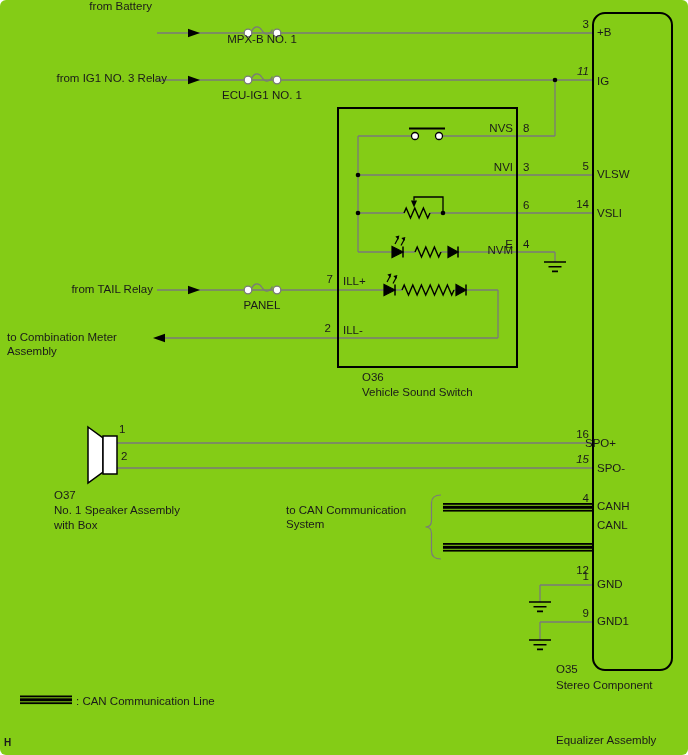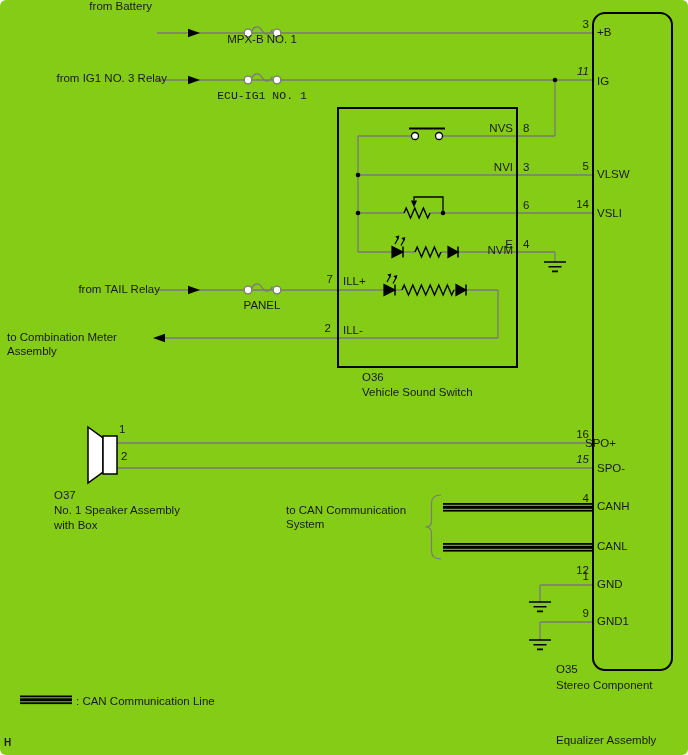--- a/index.html
+++ b/index.html
@@ -127,28 +127,28 @@
 
     <g fill="#000000">
       <rect x="20" y="695.5" width="52" height="1.8"></rect>
       <rect x="20" y="698.3" width="52" height="3"></rect>
       <rect x="20" y="702.3" width="52" height="1.8"></rect>
     </g>
   </svg>
 
   <div class="lbl right" style="left:0; top:26; width:152px;">from Battery</div>
   <div class="lbl right" style="left:15px; top:72px; width:152px;">from IG1 NO. 3 Relay</div>
-  <div class="lbl right" style="left:8px; top:283px; width:152px;">from TAIL Relay</div>
+  <div class="lbl right" style="left:1px; top:283px; width:152px;">from TAIL Relay</div>
   <div class="lbl" style="left:7px; top:331px;">to Combination Meter</div>
   <div class="lbl" style="left:7px; top:345px;">Assembly</div>
   <div class="lbl" style="left:286px; top:504px;">to CAN Communication</div>
   <div class="lbl" style="left:286px; top:518px;">System</div>
 
   <div class="lbl center" style="left:192px; top:24px; width:140px;margin-top:9px;">MPX-B NO. 1</div>
-  <div class="lbl center" style="left:192px; top:89px; width:140px;font-family:Liberation Mono, monospace;">ECU-IG1 NO. 1</div>
+  <div class="lbl center" style="left:192px; top:89px; width:140px;">ECU-IG1 NO. 1</div>
   <div class="lbl center" style="left:192px; top:299px; width:140px;">PANEL</div>
 
   <div class="lbl right" style="left:453px; top:122px; width:60px;">NVS</div>
   <div class="lbl" style="left:523px; top:122px;">8</div>
   <div class="lbl right" style="left:453px; top:161px; width:60px;">NVI</div>
   <div class="lbl" style="left:523px; top:161px;">3</div>
   <div class="lbl right" style="left:453px; top:199px; width:60px;margin-top:45px;">NVM</div>
   <div class="lbl" style="left:523px; top:199px;">6</div>
   <div class="lbl right" style="left:453px; top:238px; width:60px;">E</div>
   <div class="lbl" style="left:523px; top:238px;">4</div>
@@ -176,21 +176,21 @@
   <div class="lbl right" style="left:549px; top:570px; width:40px;">1</div>
   <div class="lbl right" style="left:549px; top:607px; width:40px;">9</div>
 
   <div class="lbl" style="left:597px; top:26px;">+B</div>
   <div class="lbl" style="left:597px; top:75px;">IG</div>
   <div class="lbl" style="left:597px; top:168px;">VLSW</div>
   <div class="lbl" style="left:597px; top:207px;">VSLI</div>
   <div class="lbl" style="left:585px; top:437px;">SPO+</div>
   <div class="lbl" style="left:597px; top:462px;">SPO-</div>
   <div class="lbl" style="left:597px; top:500px;">CANH</div>
-  <div class="lbl" style="left:597px; top:540px;">CANL</div>
+  <div class="lbl" style="left:597px; top:519px;">CANL</div>
   <div class="lbl" style="left:597px; top:578px;">GND</div>
   <div class="lbl" style="left:597px; top:615px;">GND1</div>
 
   <div class="lbl" style="left:556px; top:663px;">O35</div>
   <div class="lbl" style="left:556px; top:679px;">Stereo Component</div>
   <div class="lbl" style="left:556px; top:694px;margin-top:40px;">Equalizer Assembly</div>
 
   <div class="lbl" style="left:76px; top:695px;">: CAN Communication Line</div>
   <div class="lbl marker" style="left:4px; top:736px;">H</div>
 

